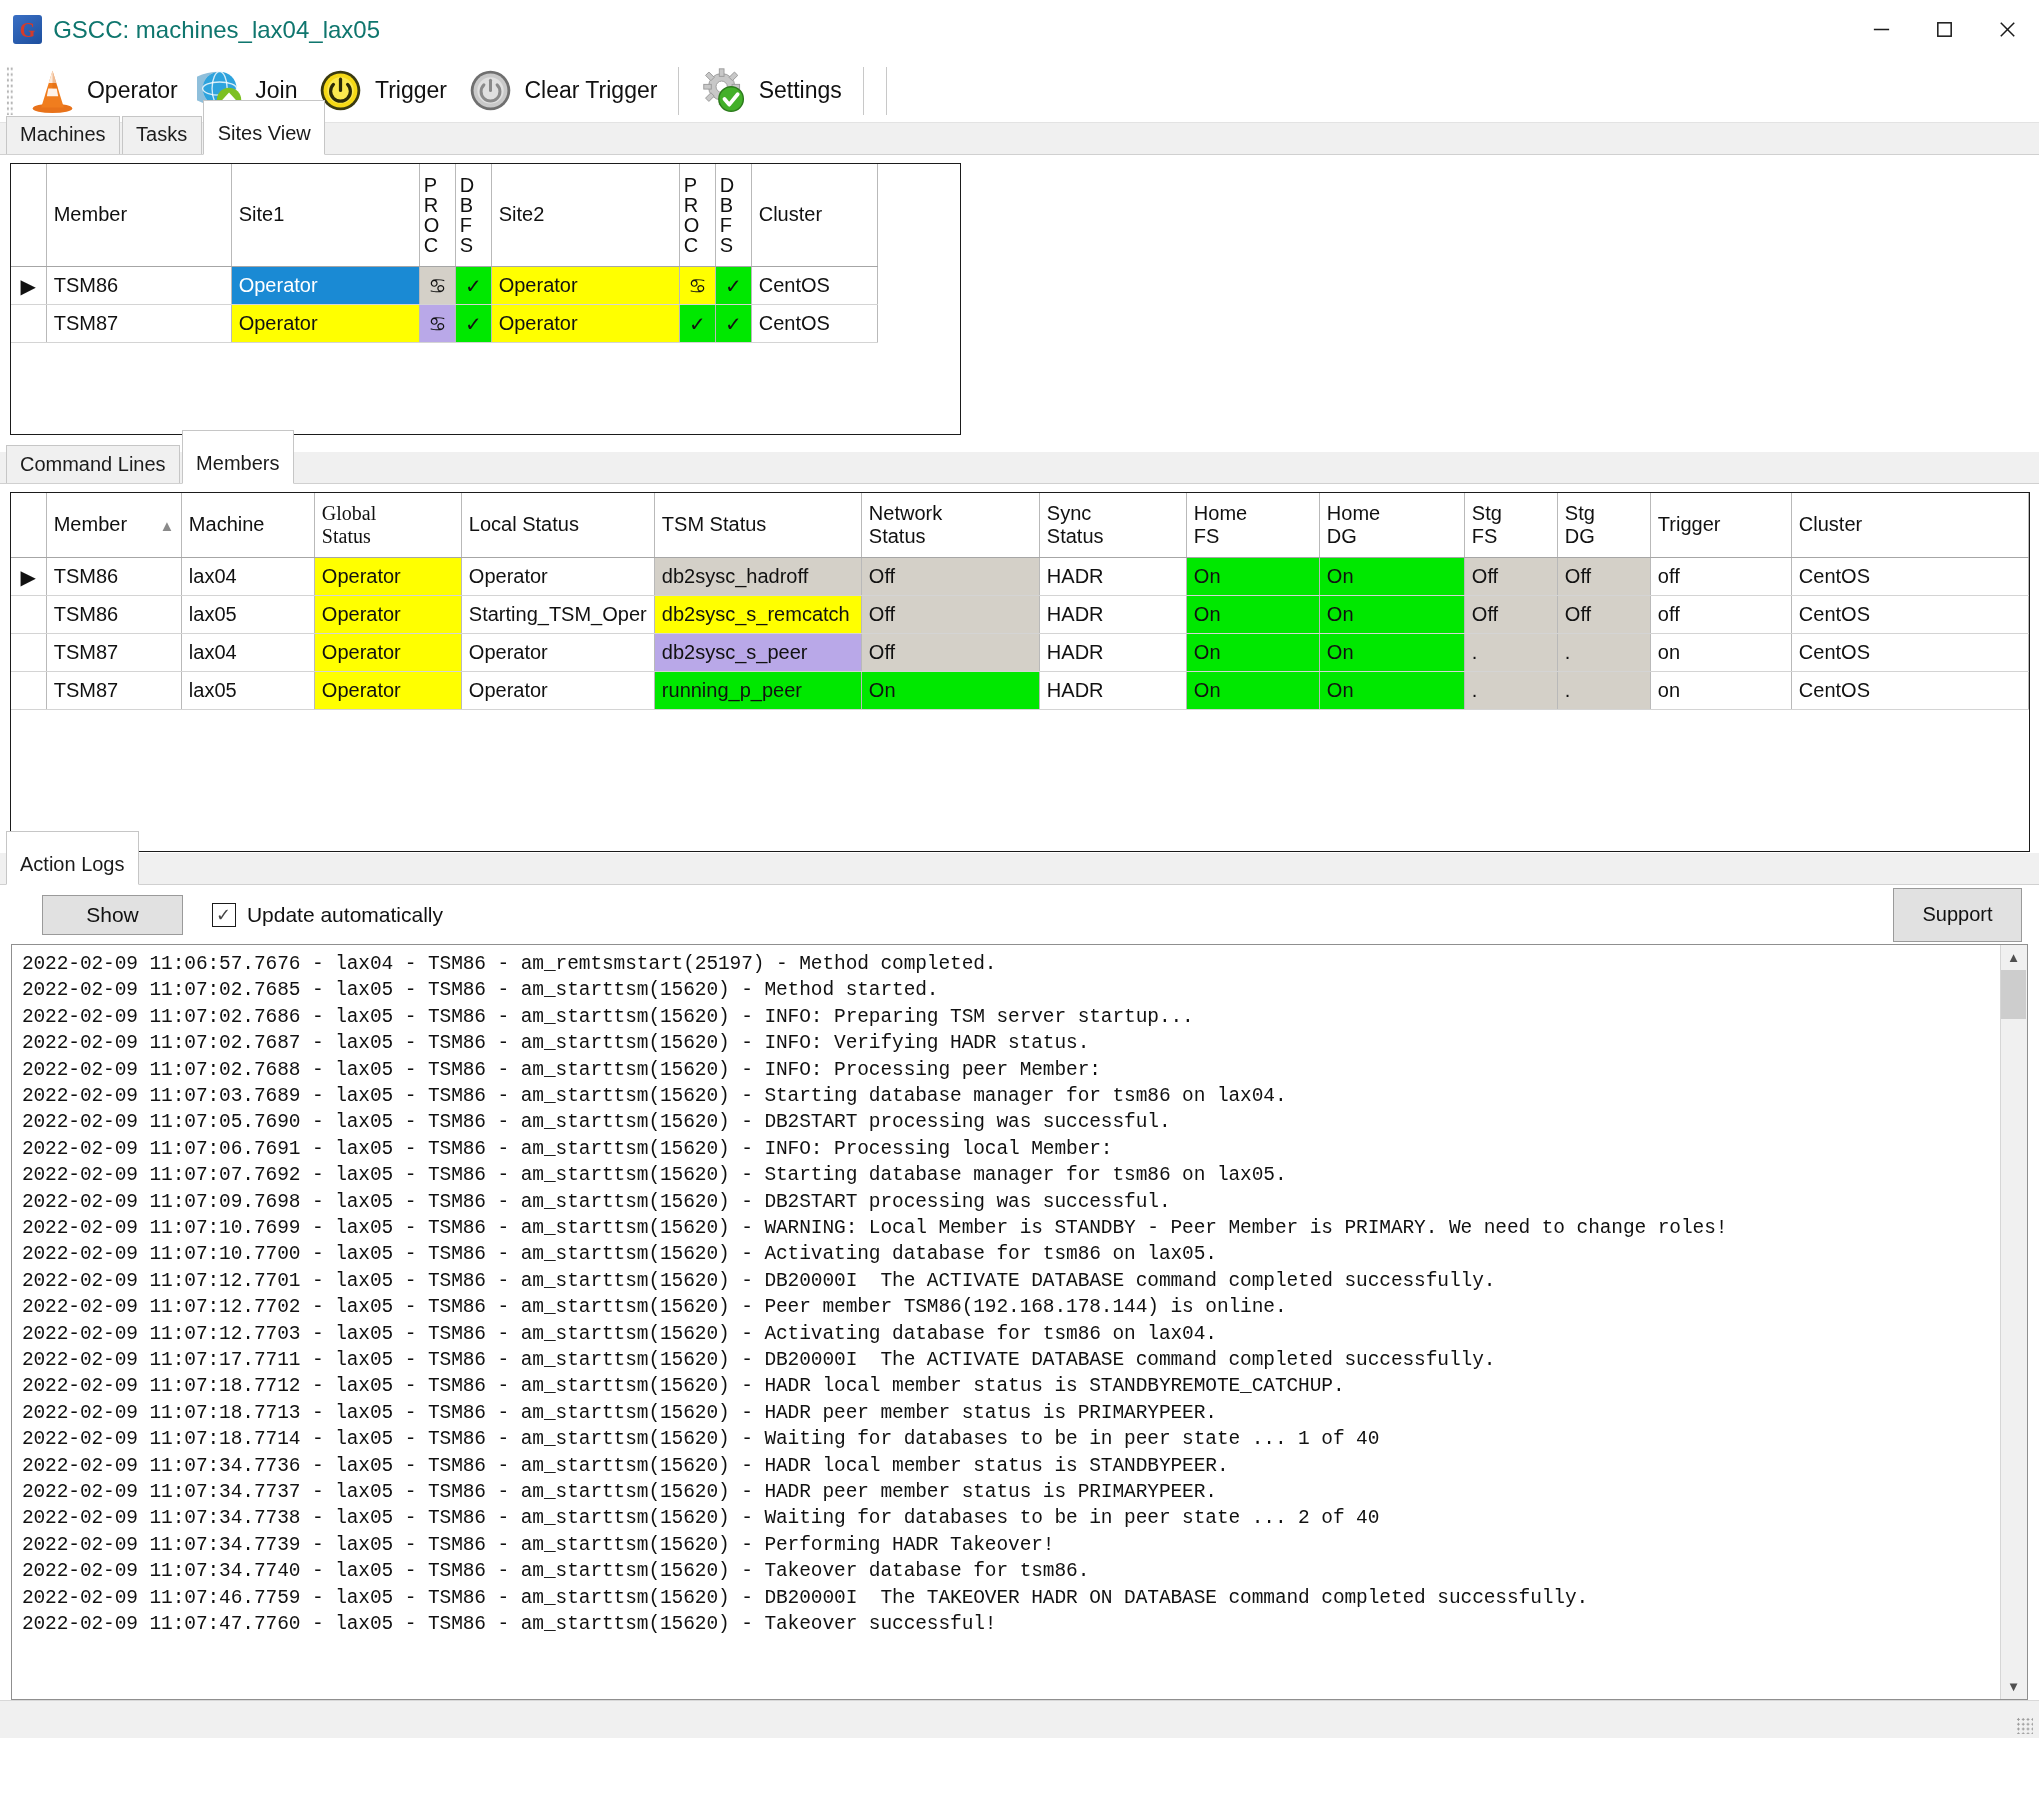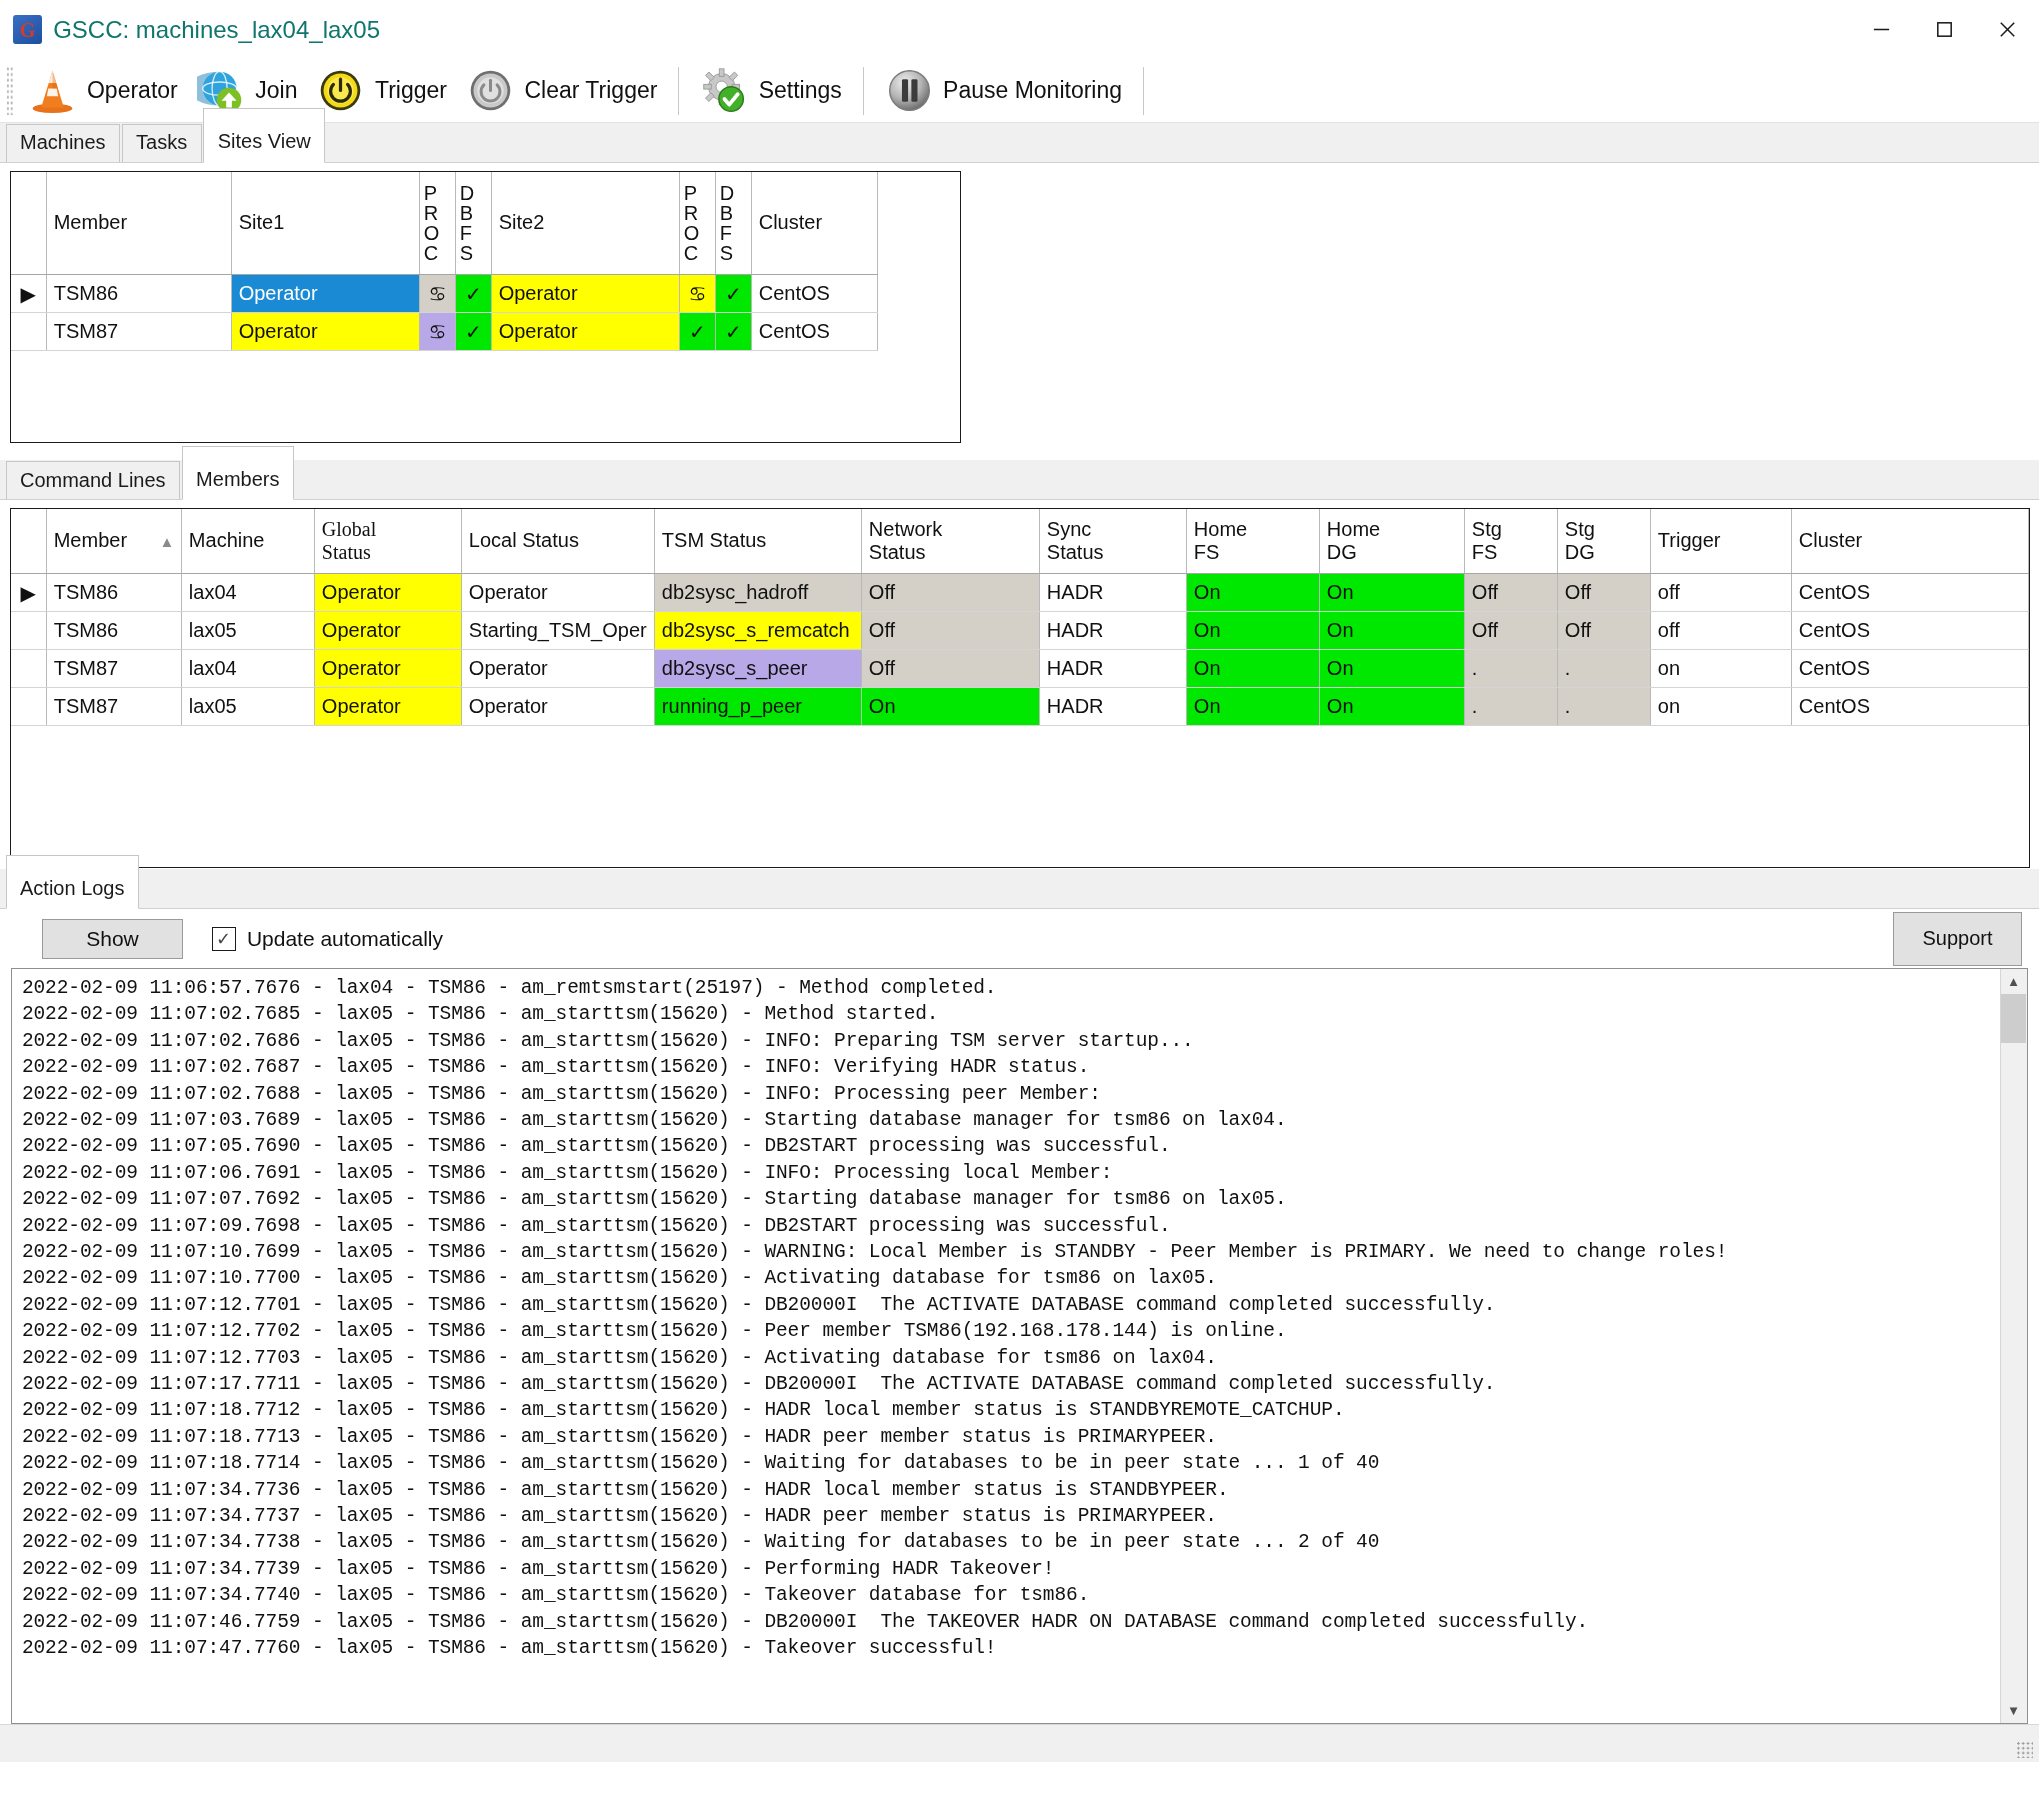--- a/index.html
+++ b/index.html
@@ -65,21 +65,21 @@
     width: 0; height: 0; margin-left: 11.4px;
     border-left: 5.7px solid transparent; border-right: 5.7px solid transparent;
     border-top: 6.7px solid #333;
   }
 
   
   .ico-cone { display:block; }
 
   
   .tabstrip {
-    height: 40px;
+    height: 32px;
     background: #f0f0f0;
     border-bottom: 1px solid #d0d0d0;
     display: flex; align-items: flex-end;
     padding-left: 5.7px;
   }
   .tab {
     font-size: 20px; color: #1b1b1b;
     padding: 6.7px 13.3px 7.6px 13.3px;
     background: #f0f0f0;
     border: 1px solid #c6c6c6;
@@ -302,37 +302,20 @@
         <circle cx="23" cy="22" r="6" fill="#ffffff" stroke="#9b9b9b"></circle>
         <circle cx="33" cy="35" r="13" fill="#43b02a" stroke="#2c7a1c" stroke-width="1.5"></circle>
         <path d="M26 35 l5 6 l9 -11" fill="none" stroke="#ffffff" stroke-width="4" stroke-linecap="round" stroke-linejoin="round"></path>
       </svg>
     </div>
     <span class="lbl">Settings</span>
   </div>
 
   <div class="tb-sep"></div>
 
-  <div class="tb-item">
-    <div class="tb-ico">
-      <svg width="49" height="49" viewBox="0 0 52 52">
-        <defs>
-          <radialGradient id="pg" cx="38%" cy="30%" r="75%">
-            <stop offset="0%" stop-color="#eeeeee"></stop>
-            <stop offset="55%" stop-color="#b5b5b5"></stop>
-            <stop offset="100%" stop-color="#666666"></stop>
-          </radialGradient>
-        </defs>
-        <circle cx="26" cy="26" r="21" fill="url(#pg)" stroke="#7b7b7b" stroke-width="1.5"></circle>
-        <rect x="18" y="14" width="6.5" height="24" rx="1.5" fill="#3b3b3b"></rect>
-        <rect x="28" y="14" width="6.5" height="24" rx="1.5" fill="#3b3b3b"></rect>
-      </svg>
-    </div>
-    <span class="lbl">Pause Monitoring</span>
-  </div>
   <div class="tb-sep"></div>
 </div>
 
 <div class="tabstrip">
   <div class="tab">Machines</div>
   <div class="tab">Tasks</div>
   <div class="tab active">Sites View</div>
 </div>
 
 <div class="grid-wrap" style="width:951px;">

